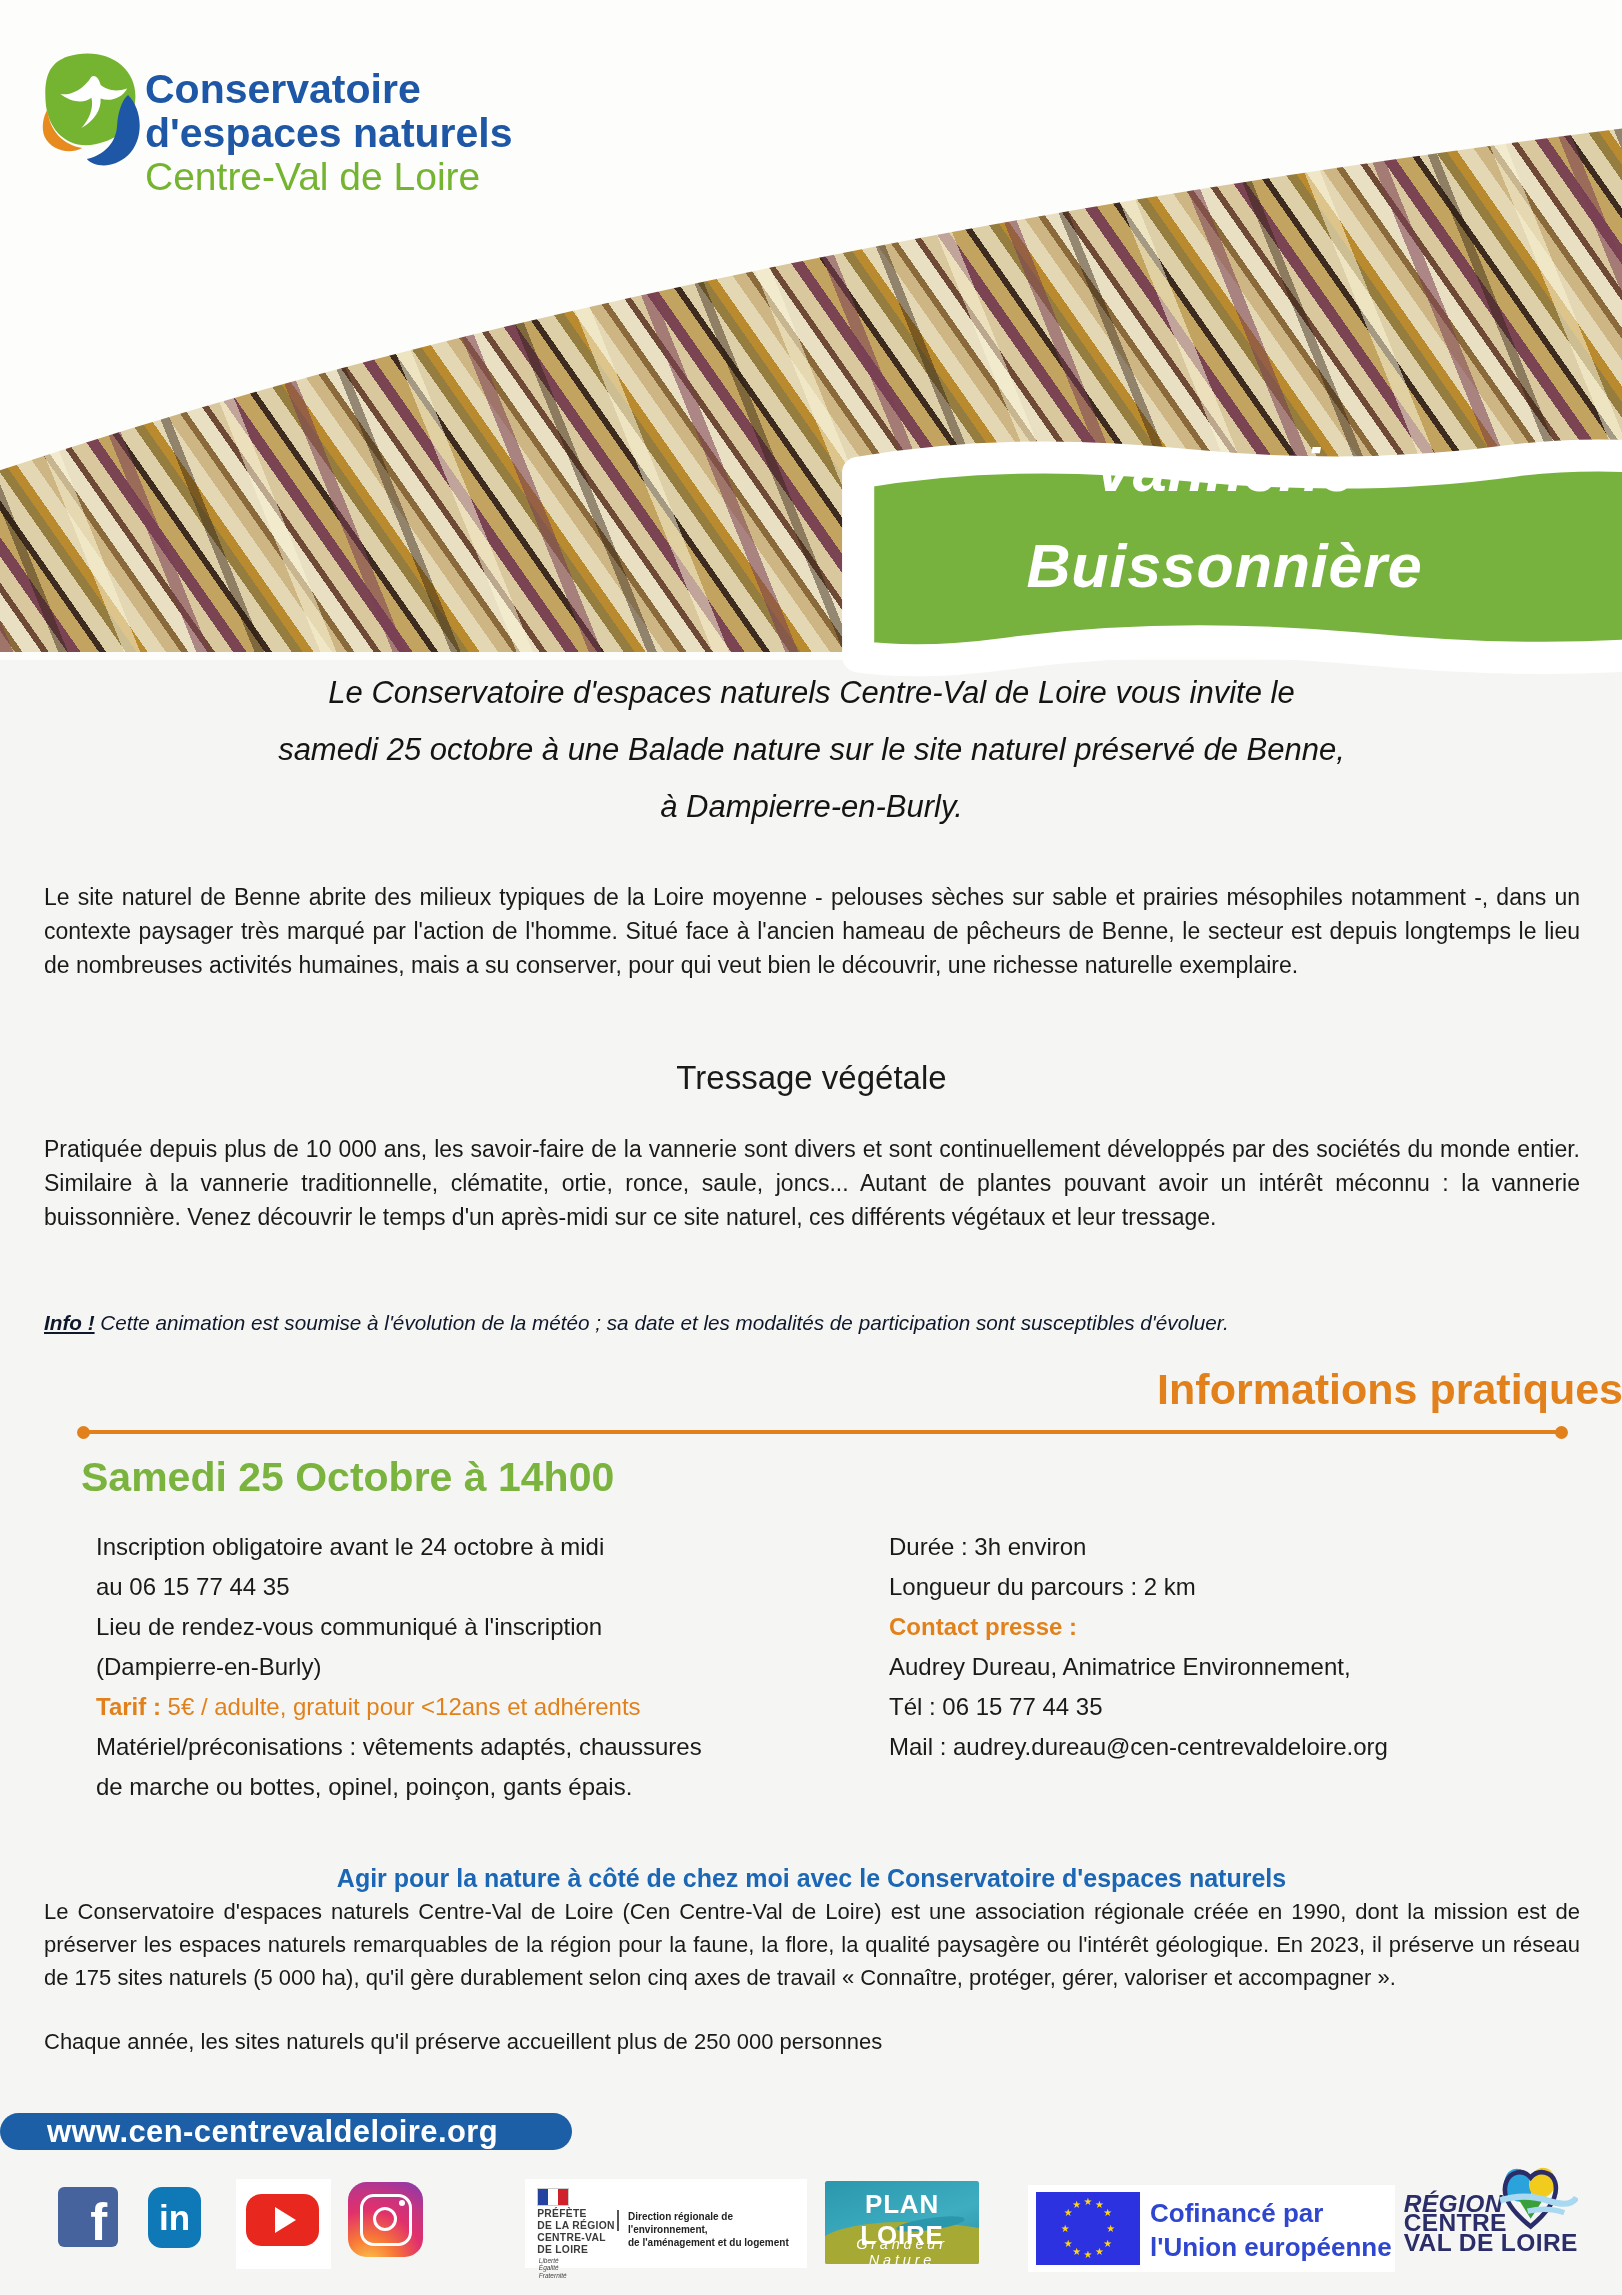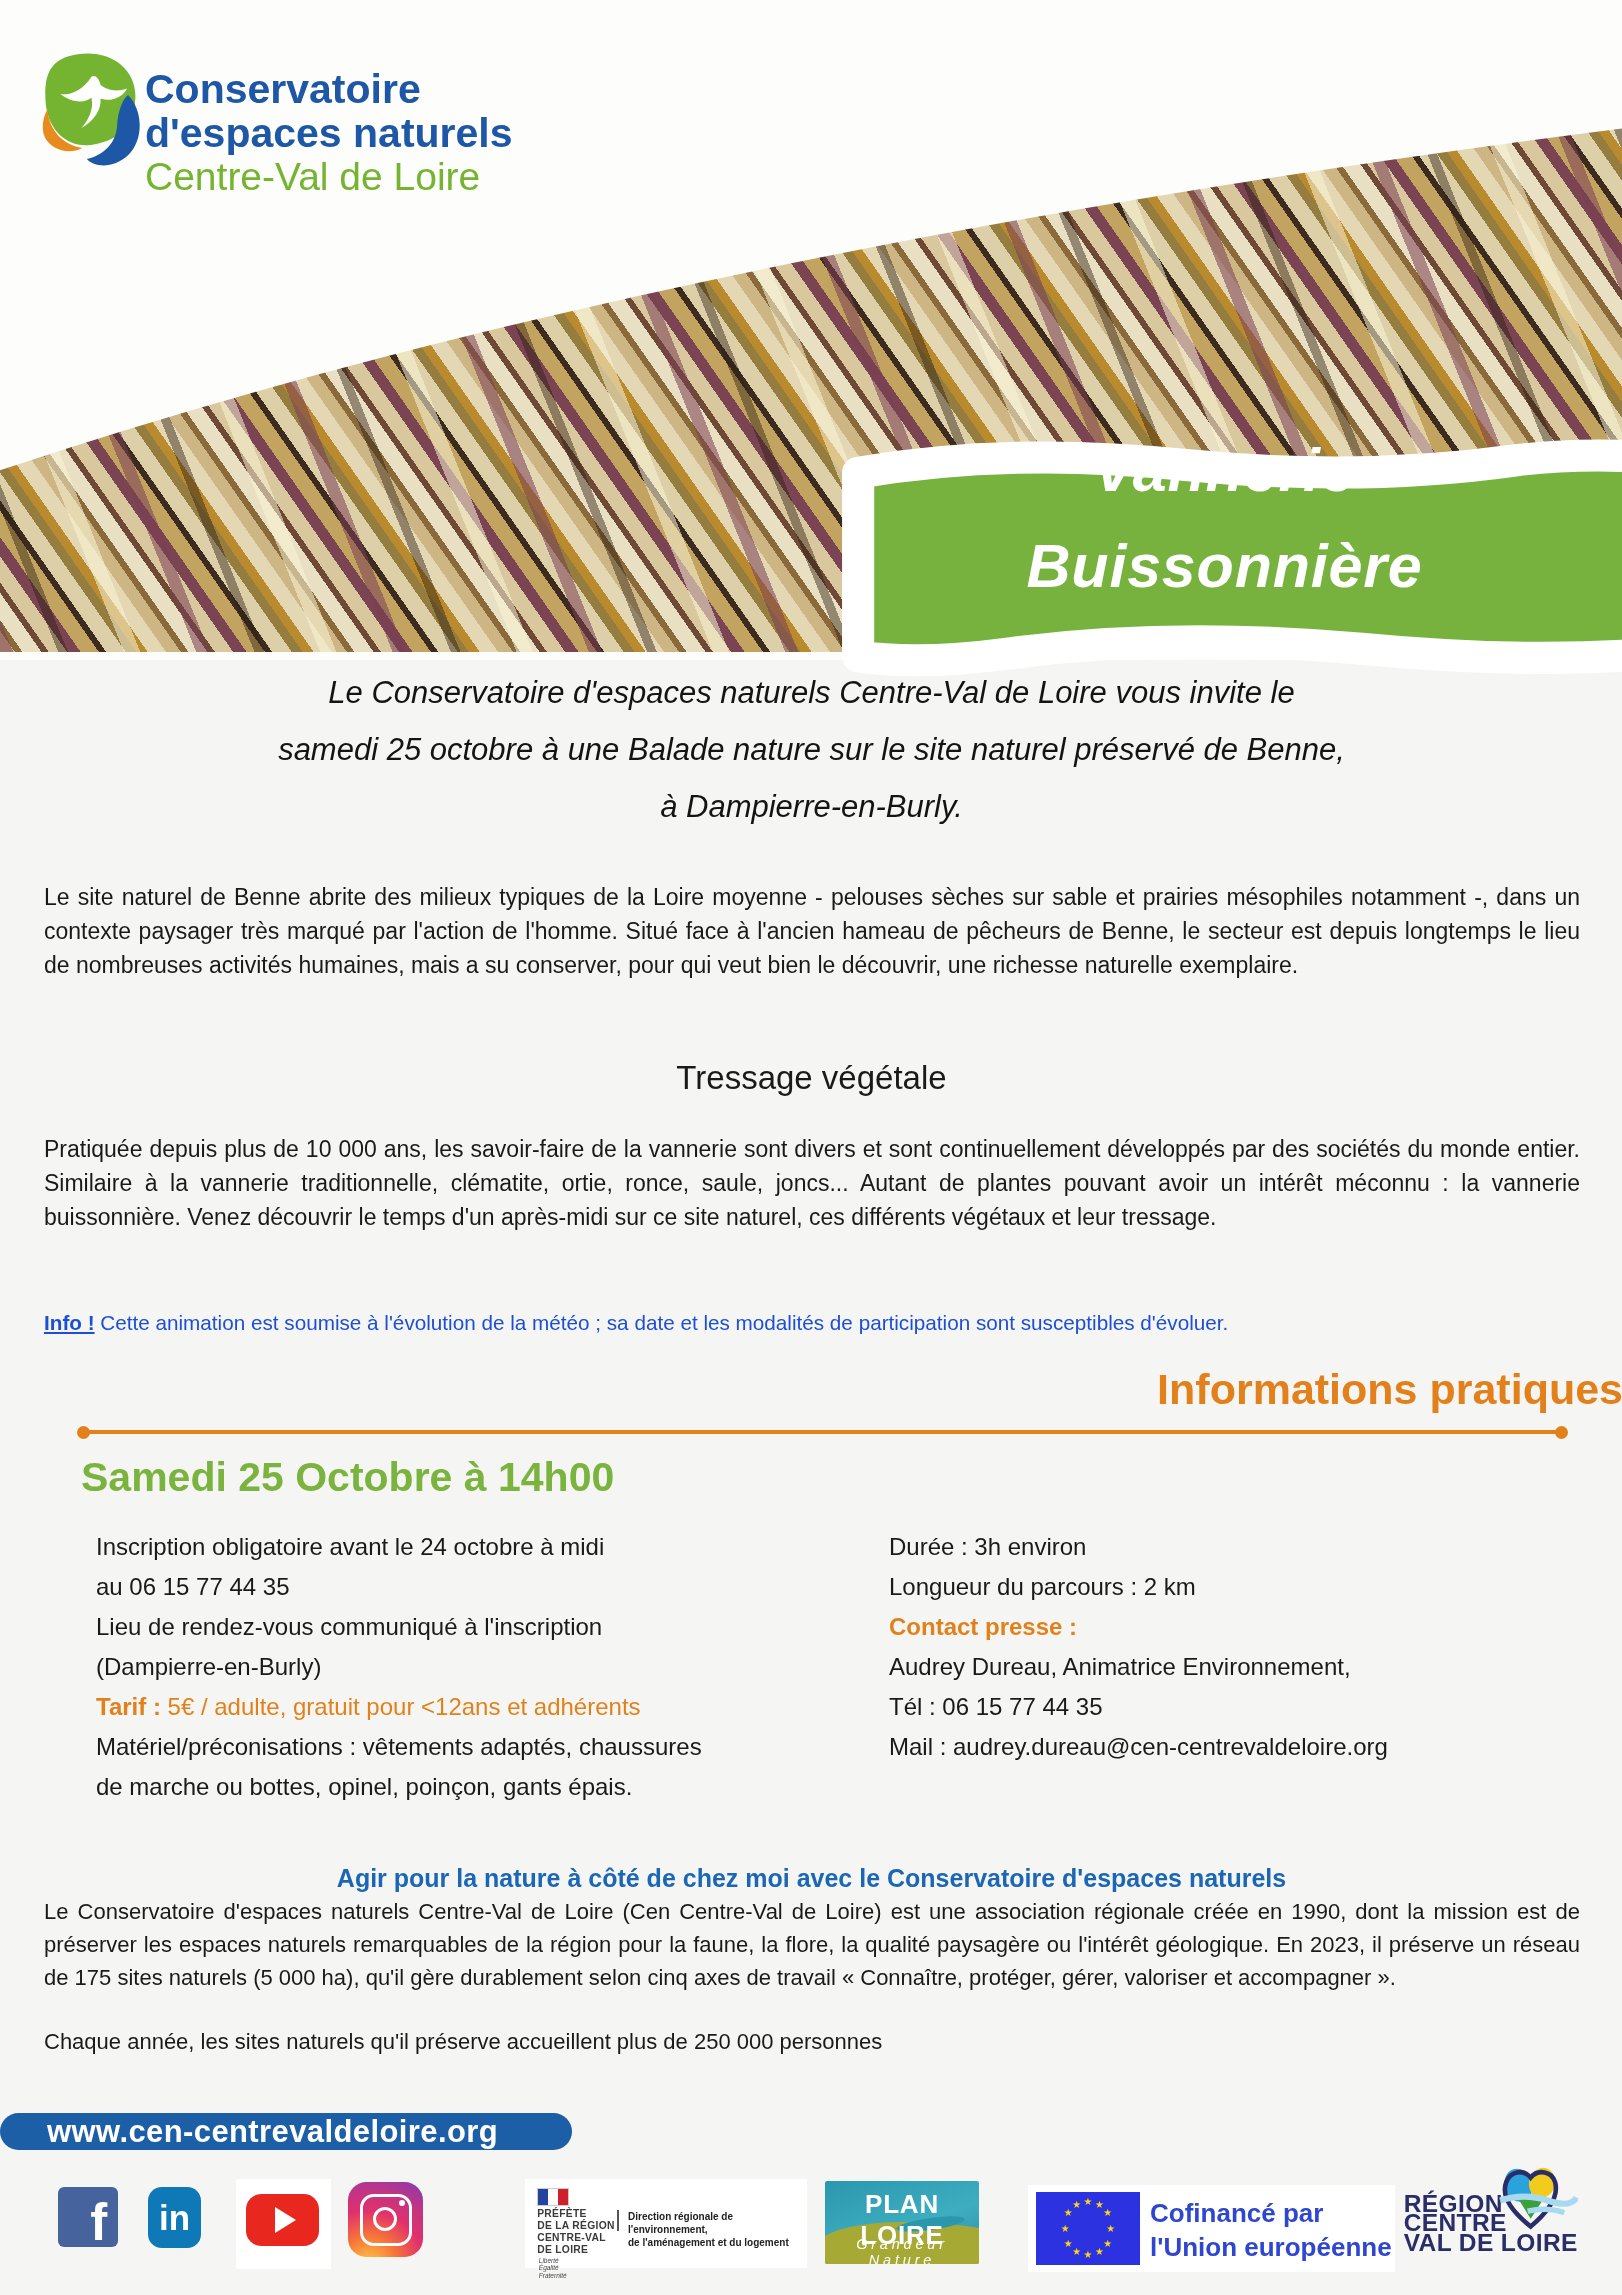--- a/index.html
+++ b/index.html
@@ -33,21 +33,21 @@
 
   
   #intro{left:0; top:664px; width:1623px; text-align:center; font-style:italic;
     font-size:31px; line-height:57px; color:#141414;}
 
   
   .para{left:44px; width:1536px; color:#1a1a1a; text-align:justify;}
   #para1{top:880px; font-size:23px; line-height:34px;}
   #section-heading{left:0; top:1059px; width:1623px; text-align:center; font-size:33px; color:#1a1a1a;}
   #para2{top:1132px; font-size:23px; line-height:34px;}
-  #info-line{left:44px; top:1311px; width:1536px; font-size:20.7px; color:#1d4ed8;}
+  #info-line{left:44px; top:1311px; width:1536px; font-size:20.7px; color:#0f172a;font-style:italic;}
   #info-line b{text-decoration:underline;}
 
   
   #ip-title{left:0; top:1365px; width:1623px; text-align:right; font-size:43px; font-weight:bold; color:#e2811b;}
   #ip-line{left:84px; top:1430px; width:1477px; height:3.8px; background:#e2811b;}
   .ip-dot{width:13px; height:13px; border-radius:50%; background:#e2811b; top:1426px;}
   #ip-dot-l{left:77px;} #ip-dot-r{left:1555px;}
   #date-heading{left:81px; top:1454px; font-size:41px; font-weight:bold; color:#7ab33e;}
 
   .col{font-size:24px; line-height:40px; color:#1a1a1a;}
@@ -96,21 +96,21 @@
   #plan-loire .swoosh{position:absolute; right:13.8px; top:37px; width:69px; height:12.2px; background:#2a97ad; border-radius:50%; transform:rotate(-8deg);}
   #plan-loire .t1{position:absolute; left:0; top:7.7px; width:100%; text-align:center; color:#fff; font-size:26px; font-weight:bold; letter-spacing:0.8px;}
   #plan-loire .t2{position:absolute; left:0; top:55px; width:100%; text-align:center; color:#fff; font-size:14.5px; font-style:italic; letter-spacing:3.8px;}
 
   #eu-card{left:1028px; top:2185px; width:367px; height:87px; background:#fff;}
   #eu-flag{position:absolute; left:7.7px; top:6.9px; width:104px; height:73px; background:#2d32e0;}
   #eu-text{position:absolute; left:122px; top:10.7px; font-size:26px; font-weight:bold; color:#2f46cf; line-height:34px;}
 
   #region{left:1396px; top:2162px; width:226px; height:103px;}
   #region .rt{position:absolute; left:7.7px; font-size:24.5px; font-weight:bold; color:#2a2d68; letter-spacing:0.4px;}
-  #region .r1{top:27.5px;} #region .r2{top:47px;} #region .r3{top:67px;}
+  #region .r1{top:27.5px;font-style:italic;} #region .r2{top:47px;} #region .r3{top:67px;}
 </style>
 </head>
 <body>
 
 <div id="page">
 
   <div class="abs" id="top-band"></div>
 
   <div class="abs" id="photo"></div>
   <svg class="abs" id="photo-wedge" width="1623" height="352" viewBox="0 0 2121 460">

